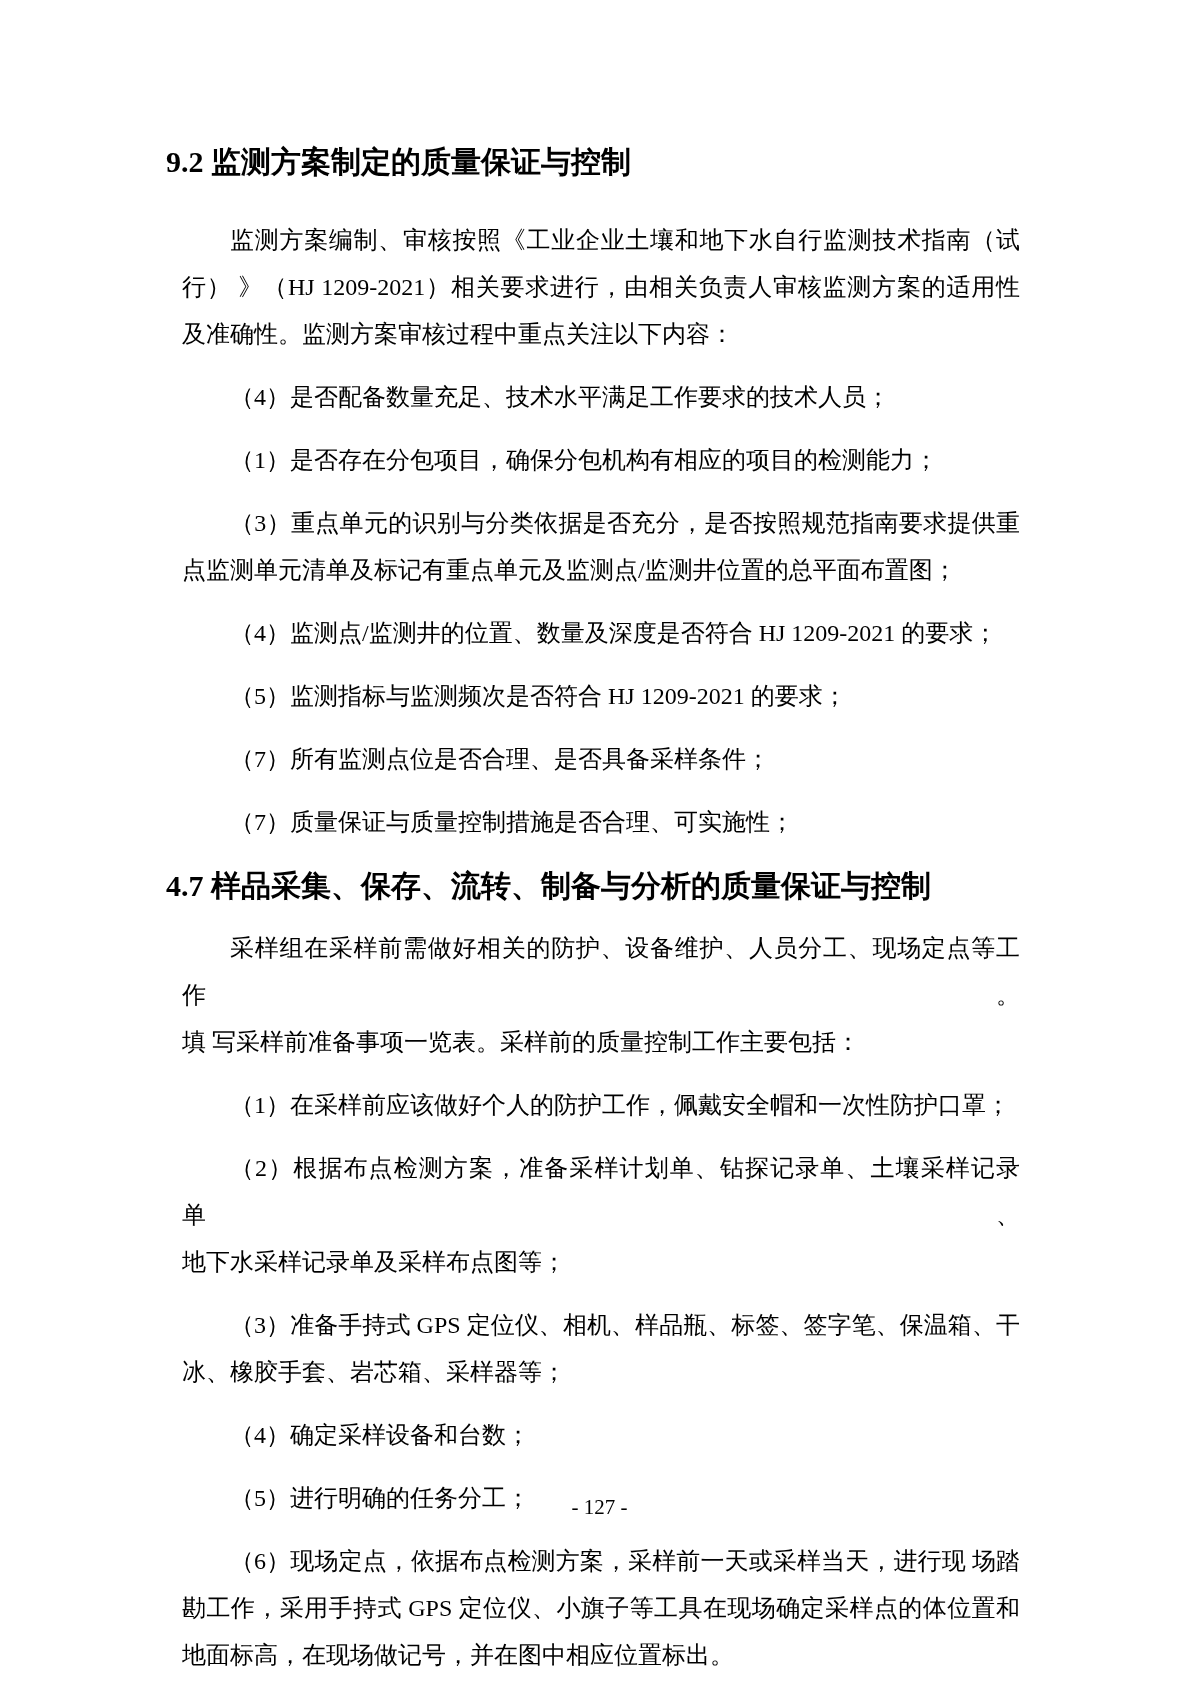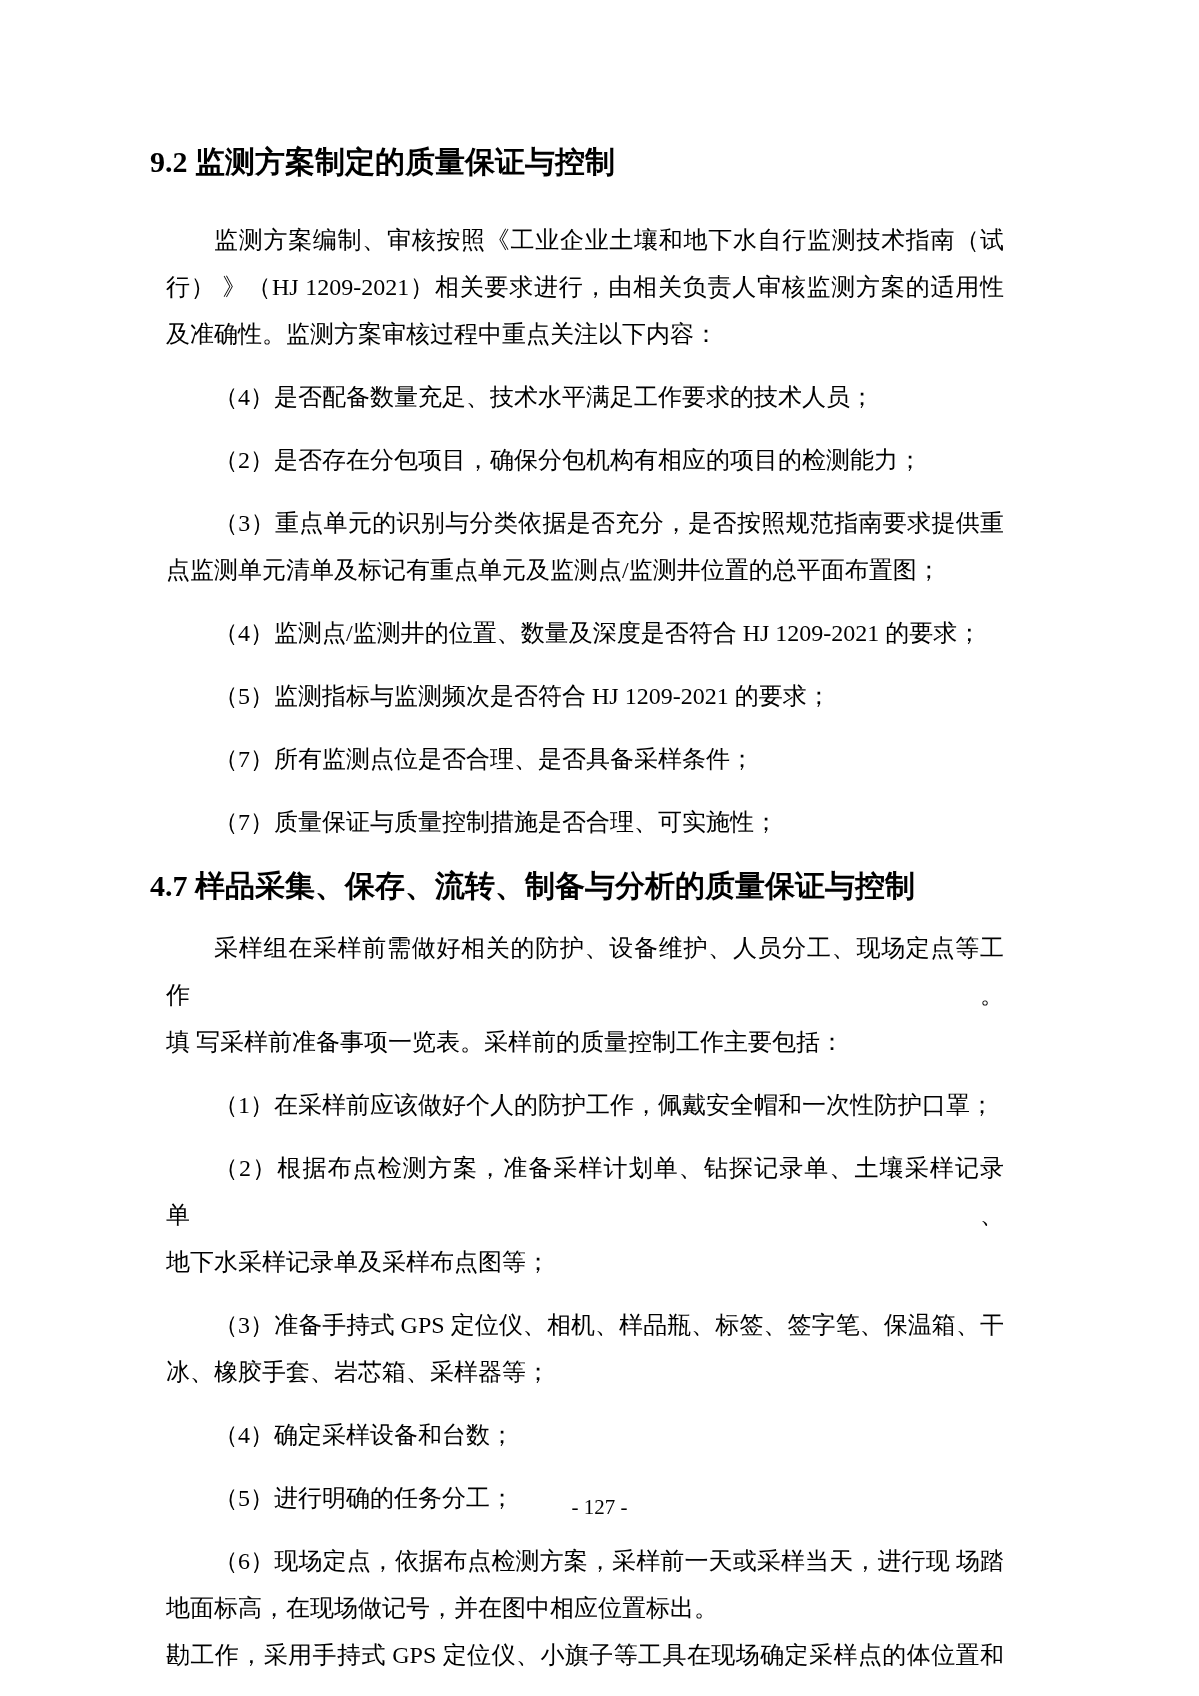--- a/index.html
+++ b/index.html
@@ -12,21 +12,21 @@
     width: 1199px;
     height: 1696px;
     background: #ffffff;
     color: #000000;
     font-family: "Liberation Serif", "DejaVu Serif", serif;
     overflow: hidden;
   }
   .content {
     position: absolute;
     top: 138px;
-    left: 150px;
+    left: 166px;
     width: 870px;
   }
   .content > :first-child { margin-top: 0; }
   .h2 {
     font-size: 30px;
     line-height: 47px;
     font-weight: bold;
     margin: 12px 0 32px 0;
   }
   .h2.tight { margin-bottom: 14px; }
@@ -67,21 +67,21 @@
       <div class="h2">9.2 监测方案制定的质量保证与控制</div>
       <div class="para">
         <div class="line justify indent">监测方案编制、审核按照《工业企业土壤和地下水自行监测技术指南（试</div>
         <div class="line justify">行） 》（HJ 1209-2021）相关要求进行，由相关负责人审核监测方案的适用性</div>
         <div class="line">及准确性。监测方案审核过程中重点关注以下内容：</div>
       </div>
       <div class="para">
         <div class="line indent">（4）是否配备数量充足、技术水平满足工作要求的技术人员；</div>
       </div>
       <div class="para">
-        <div class="line indent">（2）是否存在分包项目，确保分包机构有相应的项目的检测能力；</div>
+        <div class="line indent">（1）是否存在分包项目，确保分包机构有相应的项目的检测能力；</div>
       </div>
       <div class="para">
         <div class="line justify indent">（3）重点单元的识别与分类依据是否充分，是否按照规范指南要求提供重</div>
         <div class="line">点监测单元清单及标记有重点单元及监测点/监测井位置的总平面布置图；</div>
       </div>
       <div class="para">
         <div class="line indent">（4）监测点/监测井的位置、数量及深度是否符合 HJ 1209-2021 的要求；</div>
       </div>
       <div class="para">
         <div class="line indent">（5）监测指标与监测频次是否符合 HJ 1209-2021 的要求；</div>
@@ -109,18 +109,18 @@
         <div class="line">冰、橡胶手套、岩芯箱、采样器等；</div>
       </div>
       <div class="para">
         <div class="line indent">（4）确定采样设备和台数；</div>
       </div>
       <div class="para">
         <div class="line indent">（5）进行明确的任务分工；</div>
       </div>
       <div class="para">
         <div class="line justify indent">（6）现场定点，依据布点检测方案，采样前一天或采样当天，进行现 场踏</div>
+        <div class="line justify">勘工作，采用手持式 GPS 定位仪、小旗子等工具在现场确定采样点的体位置和</div>
         <div class="line">地面标高，在现场做记号，并在图中相应位置标出。</div>
-        <div class="line justify">勘工作，采用手持式 GPS 定位仪、小旗子等工具在现场确定采样点的体位置和</div>
       </div>
     </div>
   <div class="footer">- 127 -</div>
 </div>
 
 </body></html>

